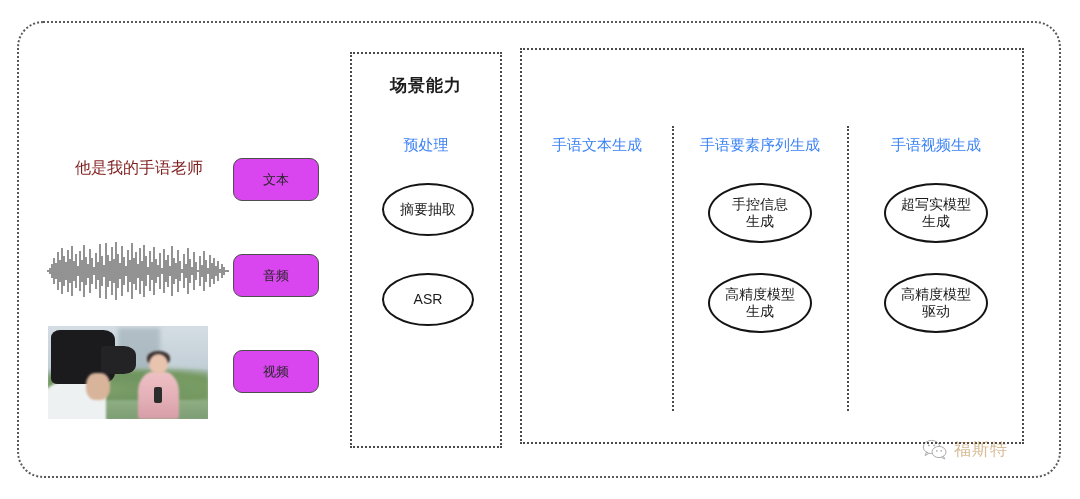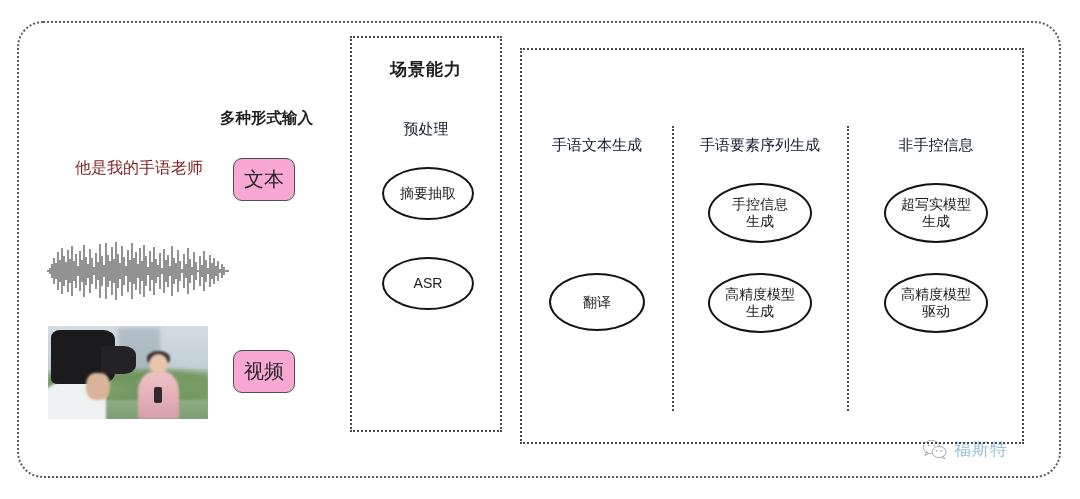--- a/index.html
+++ b/index.html
@@ -164,50 +164,50 @@
     position: absolute; left: 24%; top: 50%; width: 15%; height: 30%;
     background: #d8b49a;
     border-radius: 40%;
     filter: blur(1px);
   }
 
   
   .type-btn {
     position: absolute;
     left: 209px;
-    width: 62px;
+    width: 86px;
     height: 43px;
     border: 1.6px solid #4d4d4d;
     border-radius: 9px;
-    background: #f9a8d4;
+    background: #d946ef;
     display: flex;
     align-items: center;
     justify-content: center;
-    font-size: 20px;
+    font-size: 13px;
     color: #262626;
     box-sizing: border-box;
   }
   .type-btn.b0 { top: 128px; }
   .type-btn.b1 { top: 224px; }
   .type-btn.b2 { top: 320px; }
 
   
   .scene-panel {
     left: 350px;
-    top: 36px;
+    top: 52px;
     width: 152px;
     height: 396px;
   }
   .scene-panel .panel-title { top: 20px; }
   .group-label {
     position: absolute;
     left: 0; right: 0;
     text-align: center;
     font-size: 15px;
-    color: #0f172a;
+    color: #3b82f6;
     white-space: nowrap;
   }
   .scene-panel .group-label { top: 82px; }
 
   .ellipse {
     position: absolute;
     border: 2.2px solid #141414;
     border-radius: 50%;
     background: #fff;
     display: flex;
@@ -278,33 +278,32 @@
     position: absolute;
     left: 922px;
     top: 438px;
     display: flex;
     align-items: center;
     gap: 6px;
     opacity: 0.42;
   }
   .wm-text {
     font-size: 17px;
-    color: #0369a1;
+    color: #a16207;
     letter-spacing: 1px;
   }
   .wm-icon { width: 26px; height: 22px; display: block; }
 </style>
 </head>
 <body>
 
 <div class="outer-frame"></div>
 
 <div class="input-area">
 
-  <div class="input-heading">多种形式输入</div>
 
   <div class="sample-text">他是我的手语老师</div>
 
   <div class="waveform">
     <svg viewBox="0 0 186 62" preserveAspectRatio="none" aria-hidden="true">
       <g stroke="#3a3a3a" stroke-width="1.1">
         <line x1="2" y1="30" x2="2" y2="32"></line>
         <line x1="4" y1="28" x2="4" y2="34"></line>
         <line x1="6" y1="24" x2="6" y2="38"></line>
         <line x1="8" y1="18" x2="8" y2="44"></line>
@@ -408,53 +407,53 @@
     <div class="vt-reporter-hair"></div>
     <div class="vt-reporter-head"></div>
     <div class="vt-mic"></div>
     <div class="vt-cam-shoulder"></div>
     <div class="vt-cam-body"></div>
     <div class="vt-cam-lens"></div>
     <div class="vt-cam-arm"></div>
   </div>
 
   <div class="type-btn b0">文本</div>
+  <div class="type-btn b1">音频</div>
   <div class="type-btn b2">视频</div>
 </div>
 
 <div class="panel scene-panel">
   <div class="panel-title">场景能力</div>
   <div class="group-label">预处理</div>
 
   <div class="ellipse e0">摘要抽取</div>
   <div class="ellipse e1">ASR</div>
 </div>
 
 <div class="panel core-panel">
 
   <div class="col-divider d0"></div>
   <div class="col-divider d1"></div>
 
   <div class="core-cols">
 
     <div class="core-col c0">
       <div class="group-label">手语文本生成</div>
-      <div class="ellipse e1">翻译</div>
     </div>
 
     <div class="core-col c1">
       <div class="group-label">手语要素序列生成</div>
       <div class="ellipse e0">手控信息
 生成</div>
       <div class="ellipse e1">高精度模型
 生成</div>
     </div>
 
     <div class="core-col c2">
-      <div class="group-label">非手控信息</div>
+      <div class="group-label">手语视频生成</div>
       <div class="ellipse e0">超写实模型
 生成</div>
       <div class="ellipse e1">高精度模型
 驱动</div>
     </div>
   </div>
 </div>
 
 <div class="watermark">
   <span class="wm-icon">

